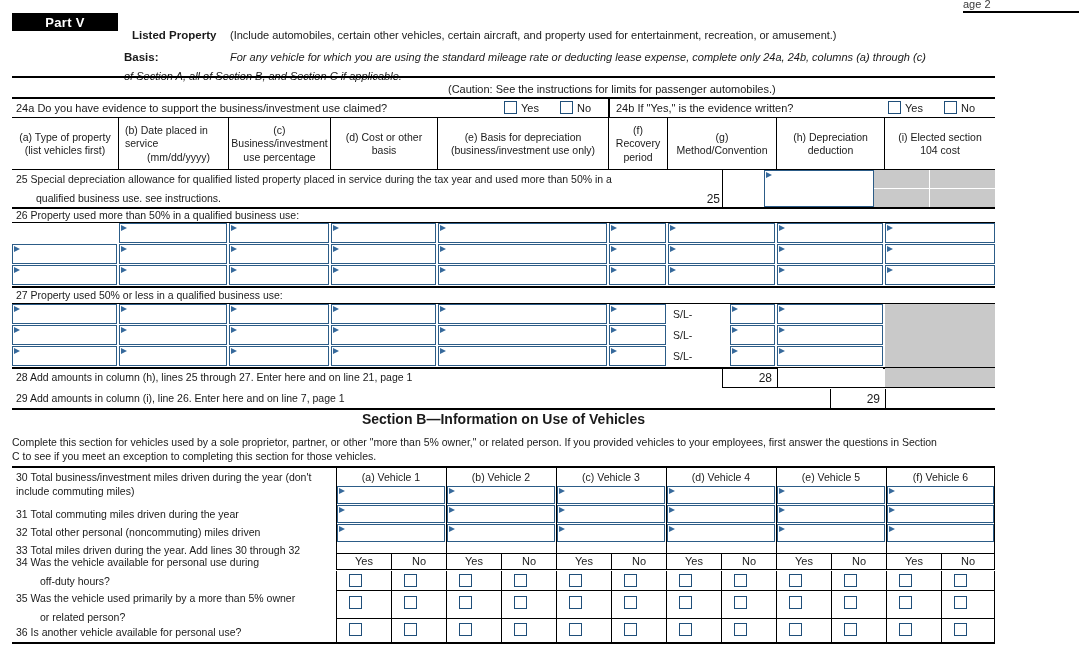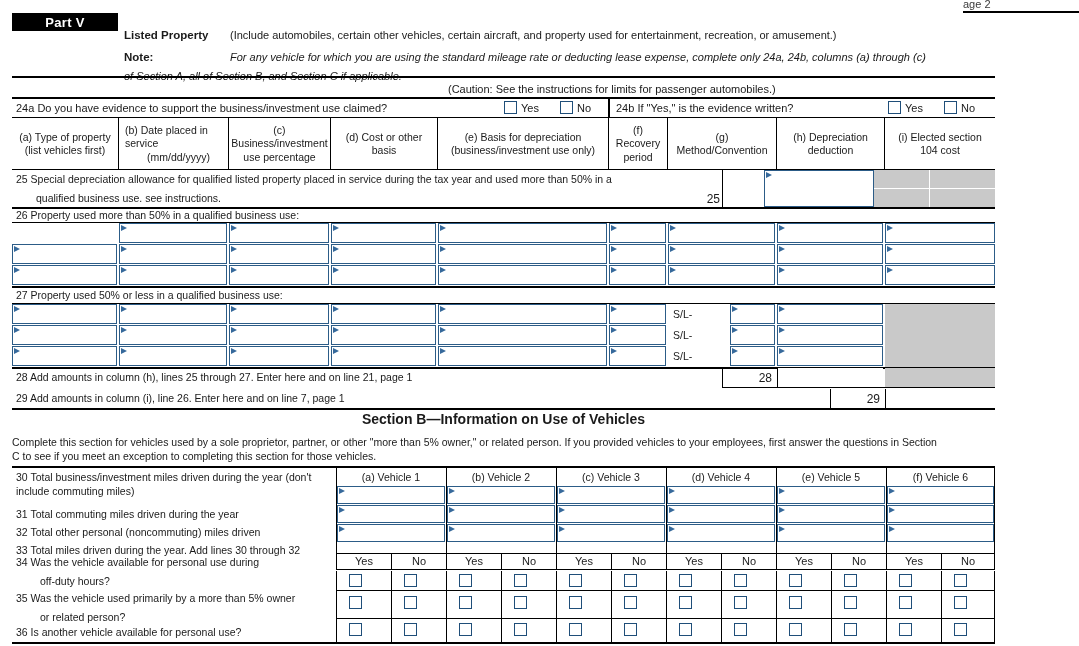--- a/index.html
+++ b/index.html
@@ -30,21 +30,21 @@
     position:absolute; left:12px; top:13px; width:983px; height:62px;
   }
   .partv-box {
     position:absolute; left:0; top:0; width:106px; height:18px;
     background:#000; color:#fff;
     font-weight:bold; font-size:13px;
     display:flex; align-items:center; justify-content:center;
     letter-spacing:0.3px;
   }
   .lp-label {
-    position:absolute; left:112px; top:16px;
+    position:absolute; left:120px; top:16px;
     font-weight:bold; font-size:11.5px;
   }
   .lp-text {
     position:absolute; left:218px; top:16px;
     font-size:11px;
   }
   .note-label {
     position:absolute; left:112px; top:38px;
     font-weight:bold; font-size:11.5px;
   }
@@ -160,21 +160,21 @@
 
 <div class="page">
 
   <div class="pagenum">age 2</div>
   <div class="toprule"></div>
 
   <div class="partv-band">
     <div class="partv-box">Part V</div>
     <div class="lp-label">Listed Property</div>
     <div class="lp-text">(Include automobiles, certain other vehicles, certain aircraft, and property used for entertainment, recreation, or amusement.)</div>
-    <div class="note-label">Note:</div>
+    <div class="note-label">Basis:</div>
     <div class="note-text">For any vehicle for which you are using the standard mileage rate or deducting lease expense, complete only 24a, 24b, columns (a) through (c)</div>
     <div class="note-text2">of Section A, all of Section B, and Section C if applicable.</div>
   </div>
 
   <div class="secA-rule-top"></div>
   <div class="secA-caution">(Caution: See the instructions for limits for passenger automobiles.)</div>
   <div class="secA-rule-bot"></div>
 
   <div class="row24">
     <div class="q24a">24a Do you have evidence to support the business/investment use claimed?</div>

